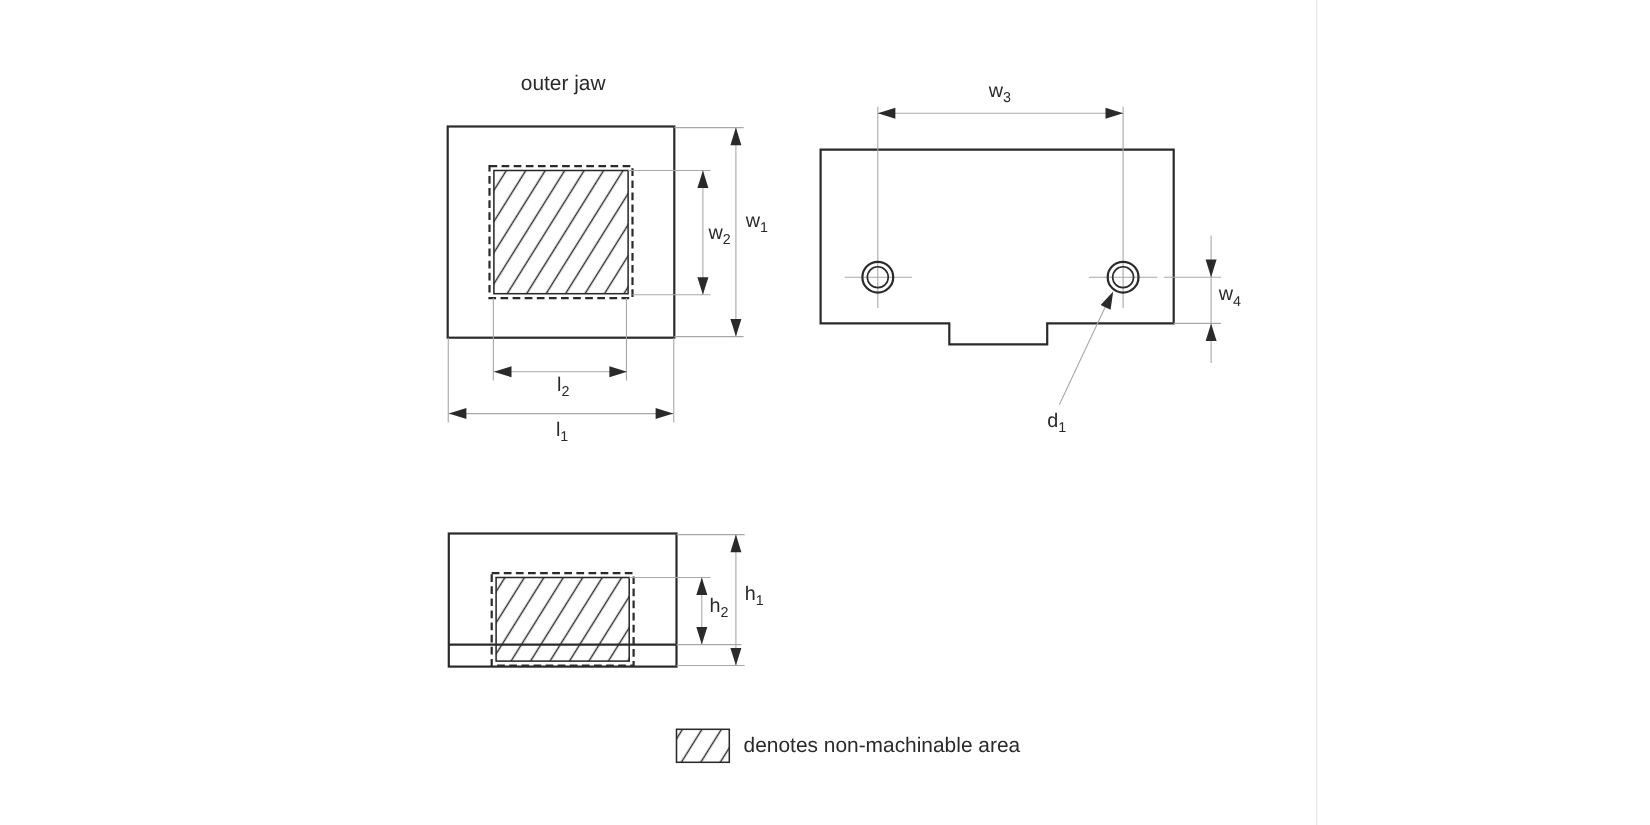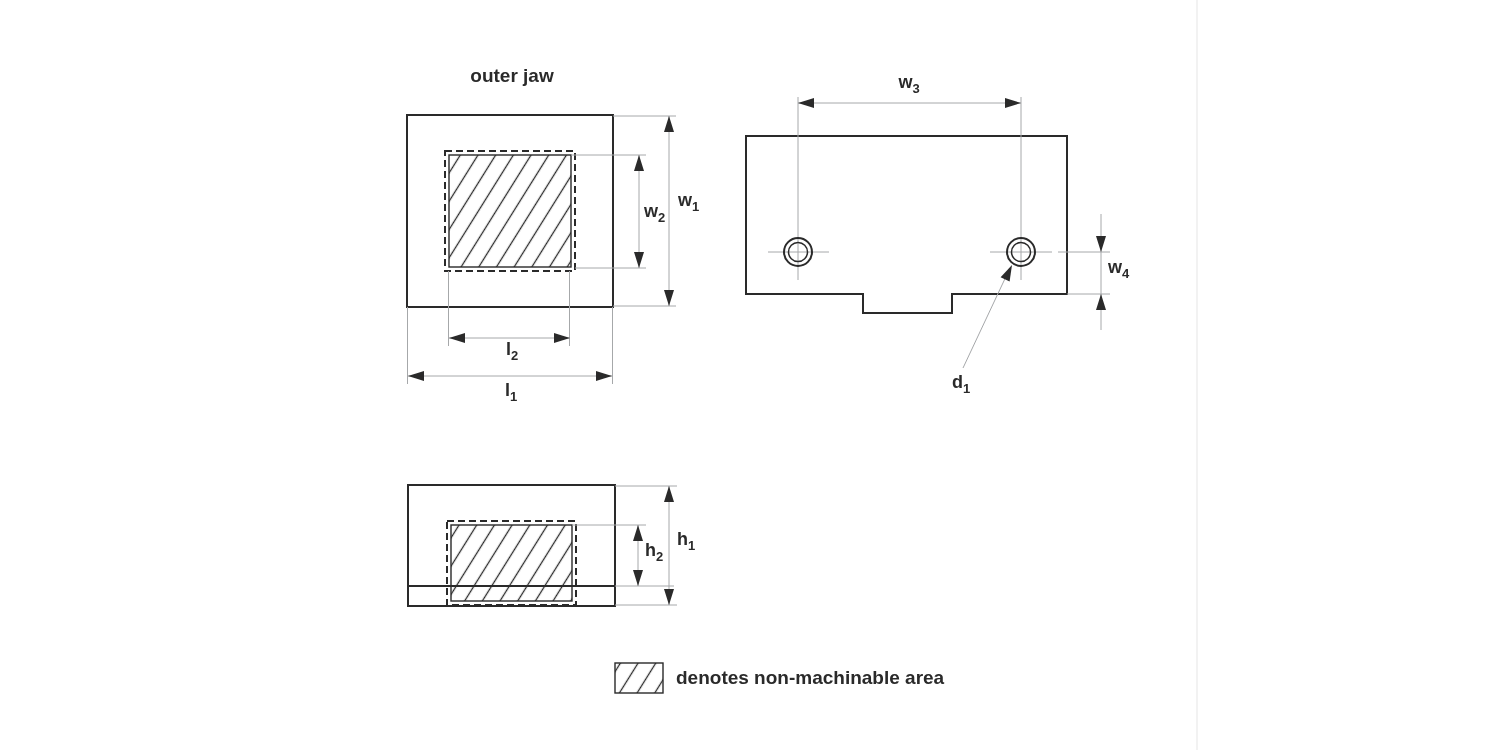--- a/index.html
+++ b/index.html
@@ -1,17 +1,17 @@
 <!DOCTYPE html>
 <html style="--line: #2a2a2a; --dim: #a6a8aa; --background: #ffffff; --divider: #e5e5e5;"><head>
 <meta charset="utf-8">
 <style>
   html,body{margin:0;padding:0;background:#ffffff;}
   .canvas{position:relative;width:1500px;height:750px;background:var(--background,#ffffff);
-          font-family:"Liberation Sans",sans-serif;overflow:hidden;font-weight:bold;}
+          font-family:"Liberation Sans",sans-serif;overflow:hidden;}
   .canvas svg{position:absolute;left:0;top:0;}
   .outline{fill:none;stroke:var(--line,#2a2a2a);stroke-width:2;stroke-linejoin:miter;}
   .outline-fill{fill:#ffffff;stroke:var(--line,#2a2a2a);stroke-width:2;stroke-linejoin:miter;}
   .dashed{stroke-dasharray:7 4;}
   .hatch-rect{fill:url(#hatch);stroke:var(--line,#2a2a2a);stroke-width:1.4;}
   .thin{stroke:var(--dim,#a6a8aa);stroke-width:1;fill:none;}
   .thick-inner{stroke:var(--line,#2a2a2a);stroke-width:2;fill:none;}
   .hole{fill:none;stroke:var(--line,#2a2a2a);}
   .arrow{fill:var(--line,#2a2a2a);stroke:none;}
   .hatch-line{stroke:var(--line,#2a2a2a);stroke-width:1.3;}

